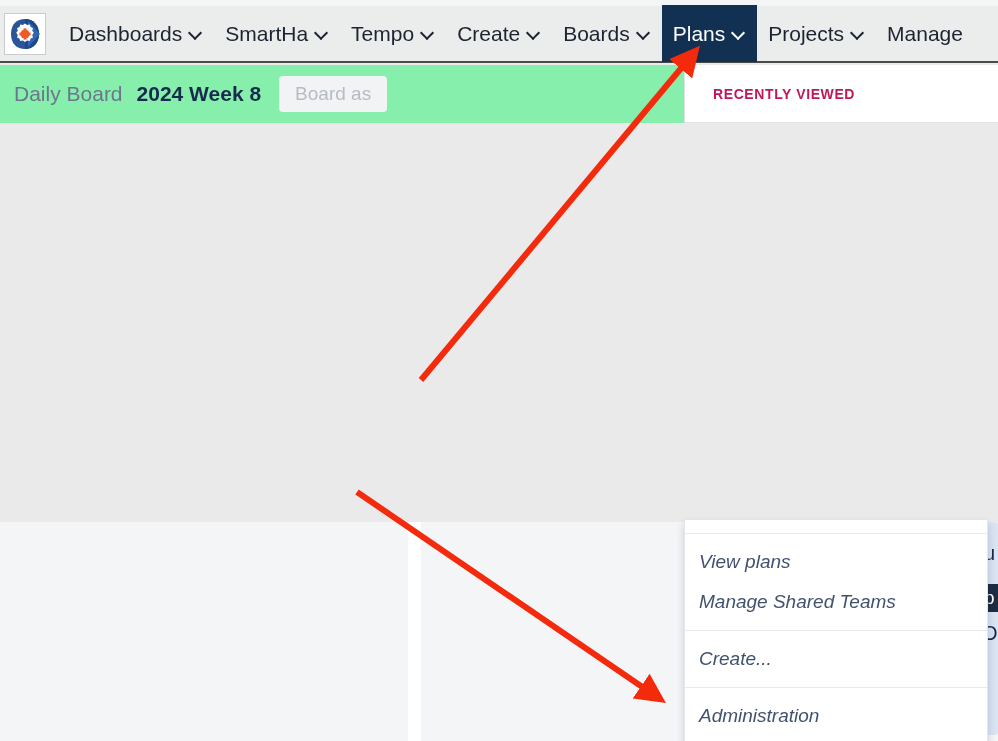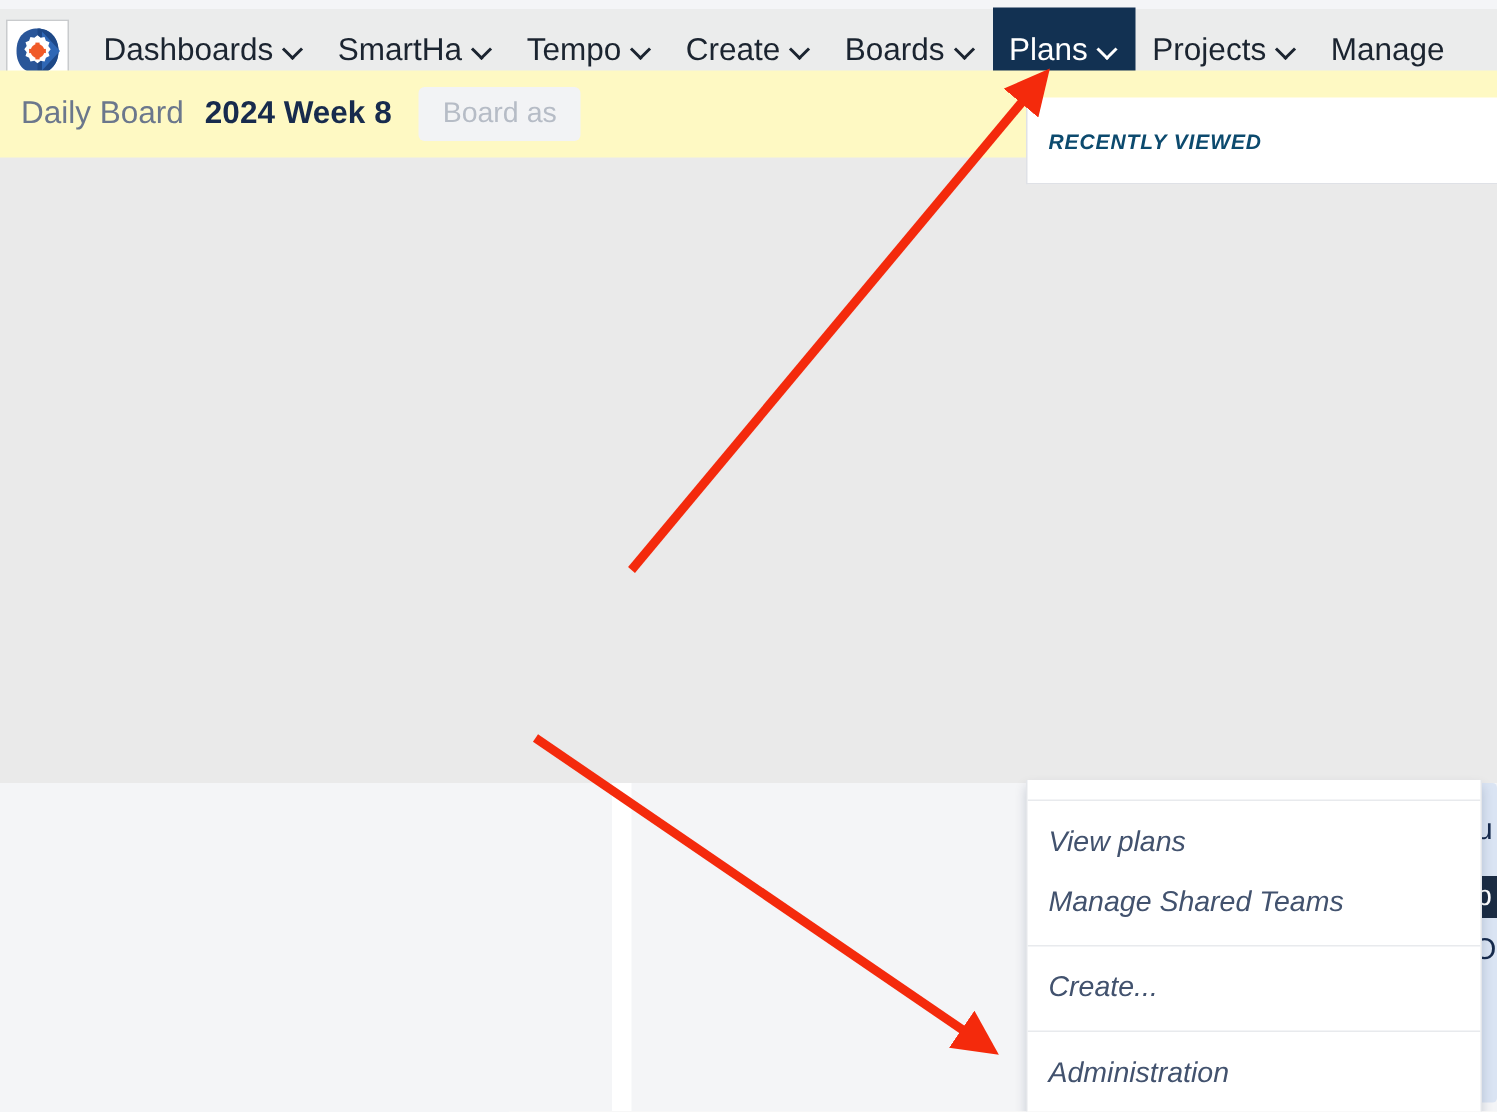--- a/index.html
+++ b/index.html
@@ -87,23 +87,23 @@
     left: 0; top: 1px;
     width: 8px; height: 8px;
     border-right: 2.4px solid currentColor;
     border-bottom: 2.4px solid currentColor;
     transform: rotate(45deg);
   }
 
   
   .subheader {
     position: absolute;
-    left: 0; top: 47px;
+    left: 0; top: 65px;
     width: 998px; height: 58px;
-    background: #fef9c3;
+    background: #86efac;
     box-sizing: border-box;
   }
   .board-title-wrap {
     position: absolute;
     left: 14px; top: 0;
     height: 58px;
     display: flex;
     align-items: center;
     gap: 0px;
   }
@@ -138,27 +138,26 @@
     left: 684px; top: 65px;
     width: 314px; height: 58px;
     background: #ffffff;
     border-left: 1px solid #dfe1e6;
     border-bottom: 1px solid #dfe1e6;
     box-sizing: border-box;
     display: flex;
     align-items: center;
   }
   .recently-label {
-    margin-left: 14px;
+    margin-left: 28px;
     font-size: 14px;
     font-weight: 700;
     letter-spacing: 0.6px;
-    color: #0c4a6e;
-    white-space: nowrap;
-    font-style: italic;
+    color: #be185d;
+    white-space: nowrap;
   }
 
   
   .body-gray {
     position: absolute;
     left: 0; top: 123px;
     width: 998px; height: 399px;
     background: #eaeaea;
   }
 

